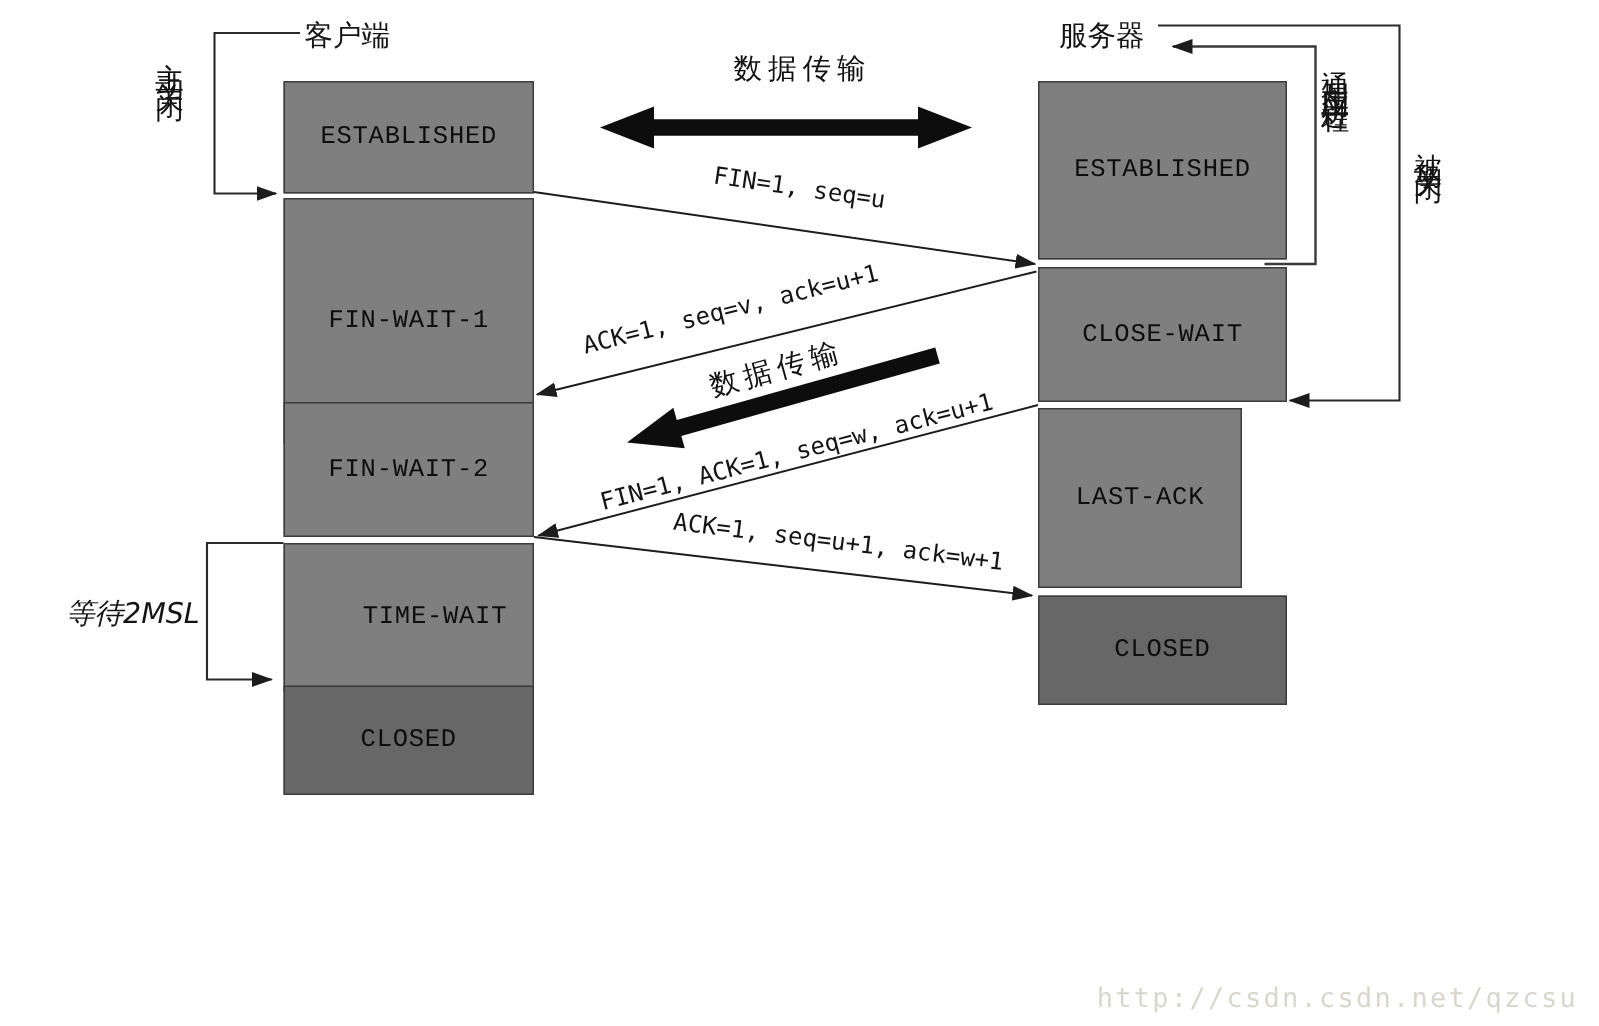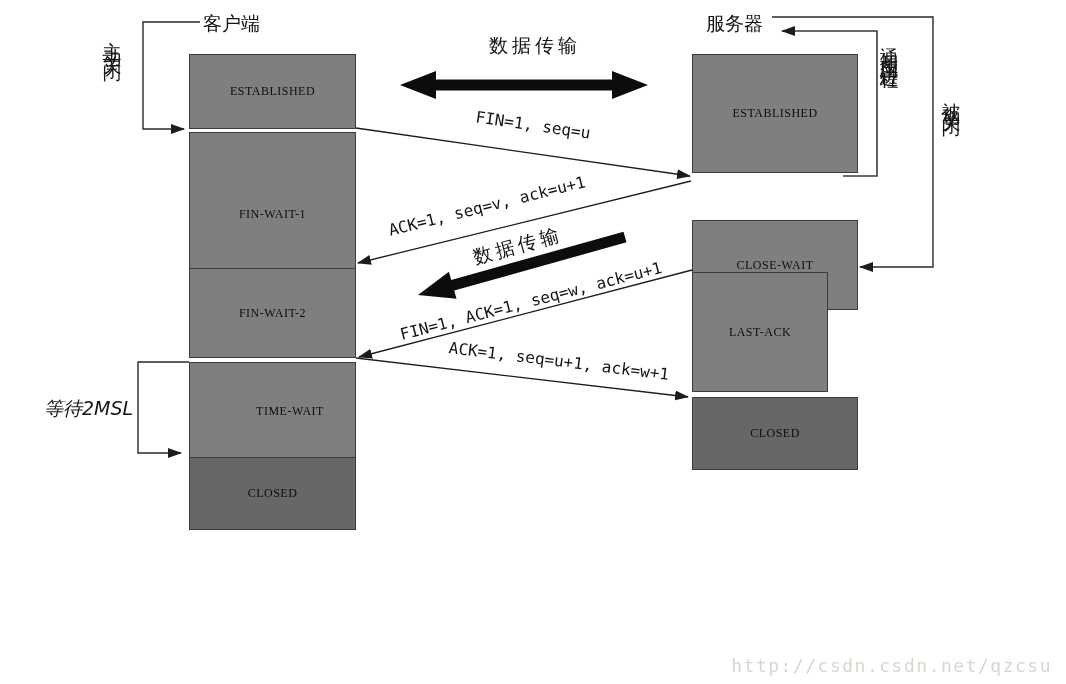--- a/index.html
+++ b/index.html
@@ -7,22 +7,22 @@
        font-family:"DejaVu Sans",sans-serif;color:#111;}
   .stage{position:absolute;left:0;top:0;width:1066px;height:684px;}
   svg.overlay{position:absolute;left:0;top:0;width:1066px;height:684px;pointer-events:none;}
 
   .state-box{
     position:absolute;
     box-sizing:border-box;
     border:1.5px solid #3c3c3c;
     background:#7f7f7f;
     display:flex;align-items:center;justify-content:center;
-    font-family:Liberation Serif, serif;
-    font-size:12px;color:#0d0d0d;letter-spacing:0.5px;
+    font-family:Liberation Mono, monospace;
+    font-size:17px;color:#0d0d0d;letter-spacing:0.5px;
   }
   .state-box.closed{background:#676767;}
 
   .cjk-title{
     position:absolute;font-size:19px;color:#141414;white-space:nowrap;
     font-family:"DejaVu Sans",sans-serif;
   }
   .v-note{
     position:absolute;
     writing-mode:vertical-rl;text-orientation:upright;
@@ -102,21 +102,21 @@
   <div class="state-box" style="left:189px;top:362px;width:167px;height:99px;padding-left:35px;">
     <span>TIME-WAIT</span>
   </div>
   <div class="state-box closed" style="left:189px;top:457px;width:167px;height:73px;">
     <span>CLOSED</span>
   </div>
 
   <div class="state-box" style="left:692px;top:54px;width:166px;height:119px;">
     <span>ESTABLISHED</span>
   </div>
-  <div class="state-box" style="left:692px;top:178px;width:166px;height:90px;margin-top:42px;">
+  <div class="state-box" style="left:692px;top:178px;width:166px;height:90px;">
     <span>CLOSE-WAIT</span>
   </div>
   <div class="state-box" style="left:692px;top:272px;width:136px;height:120px;">
     <span>LAST-ACK</span>
   </div>
   <div class="state-box closed" style="left:692px;top:397px;width:166px;height:73px;">
     <span>CLOSED</span>
   </div>
 
   <div class="cjk-msg" style="left:535px;top:46px;transform:translate(-50%,-50%);">数据传输</div>

